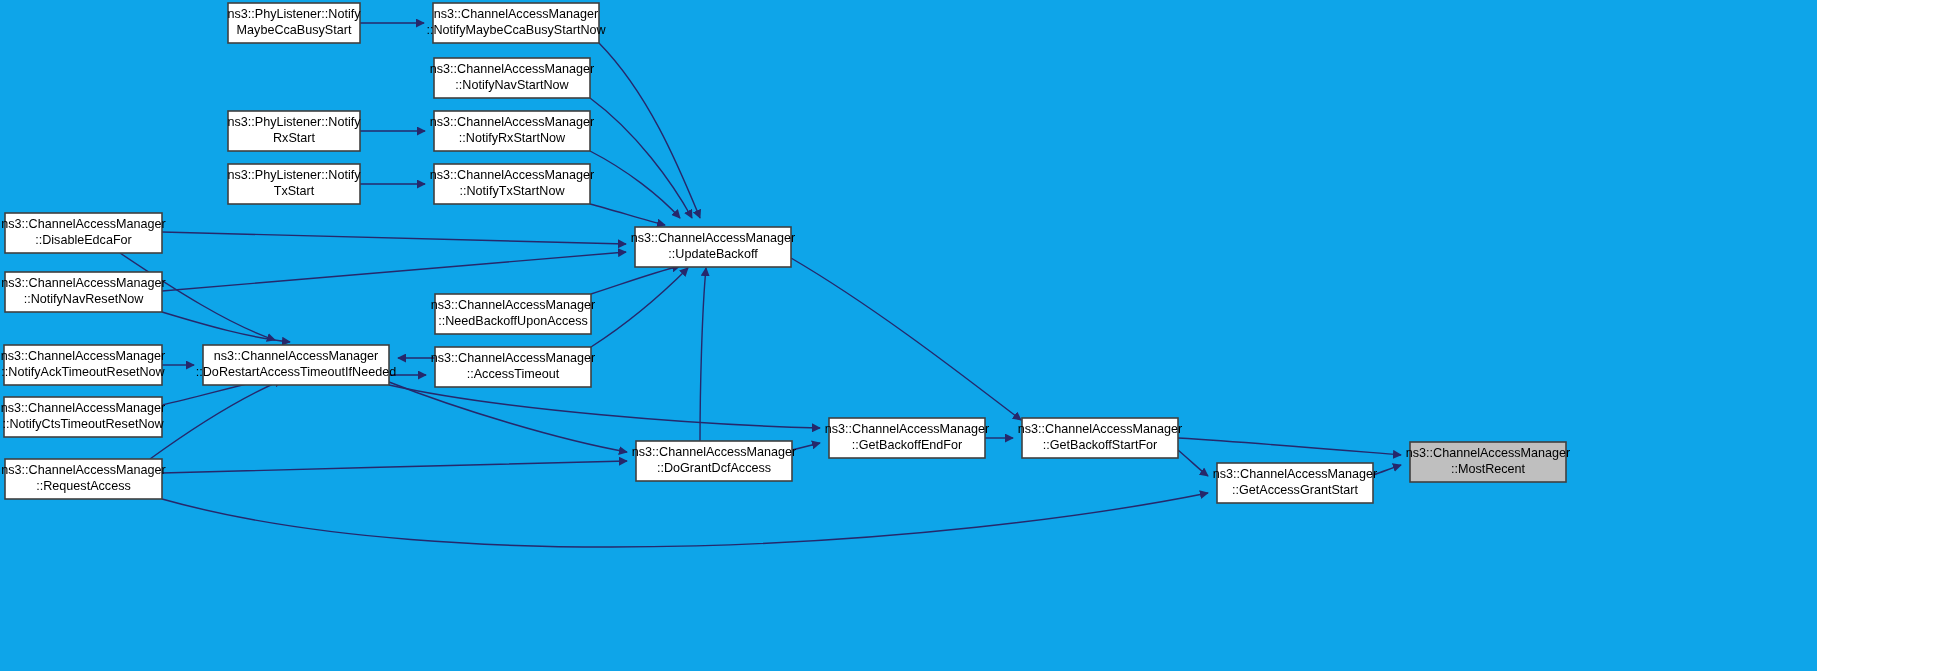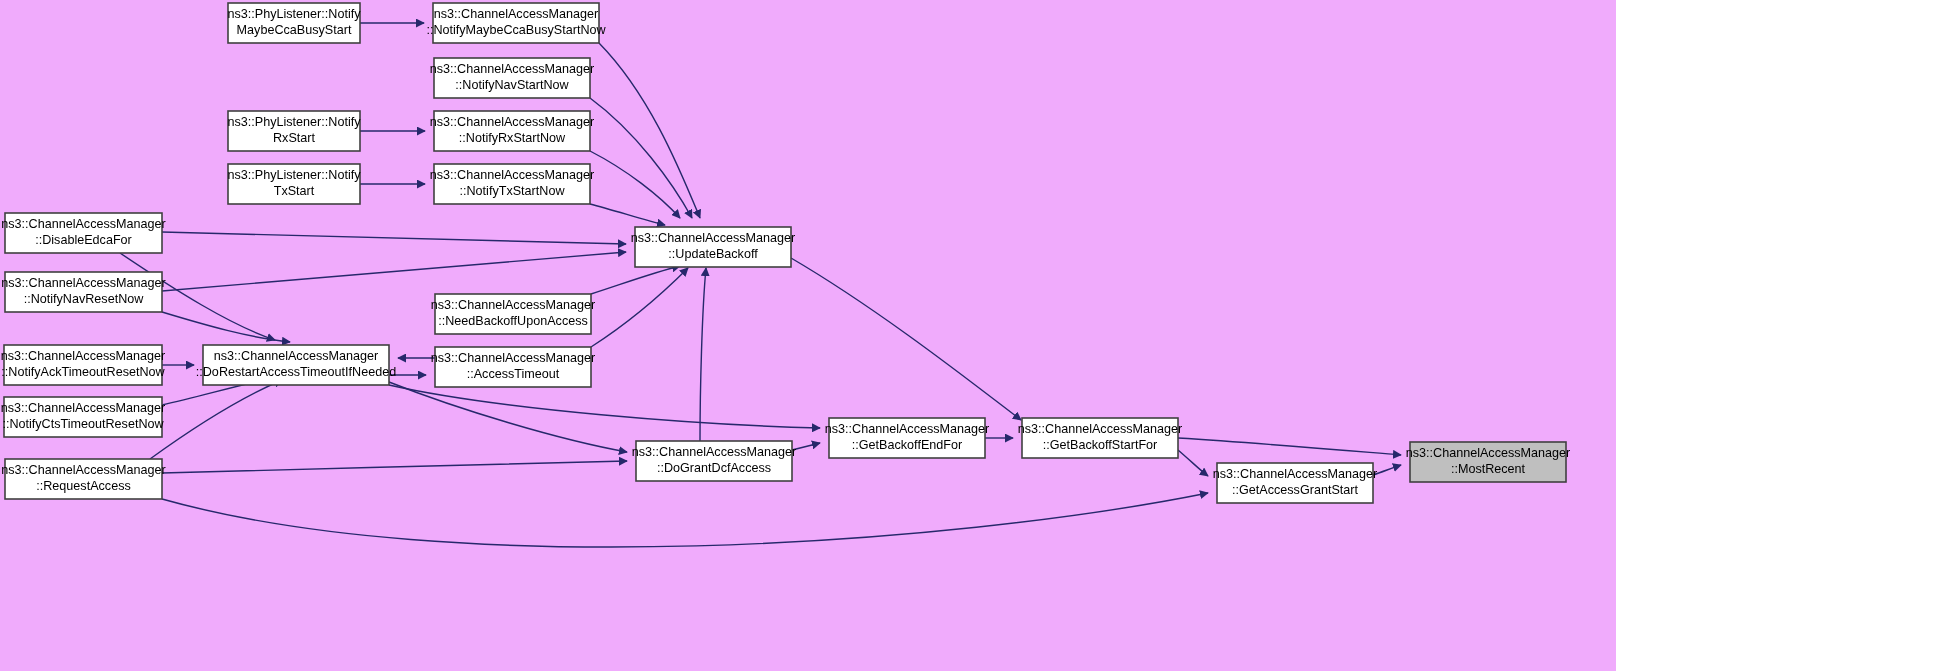--- a/index.html
+++ b/index.html
@@ -5,23 +5,23 @@
   html, body {
     margin: 0;
     padding: 0;
     background: #ffffff;
   }
   body {
     font-family: "Liberation Sans", sans-serif;
   }
   #graph-root {
     position: relative;
-    width: 1616px;
+    width: 1817px;
     height: 671px;
-    background: #f0abfc;
+    background: #0ea5e9;
     overflow: hidden;
     text-decoration: underline;
   }
   svg.callgraph {
     display: block;
     width: 1959px;
     height: 671px;
   }
   .node-rect {
     fill: #ffffff;

